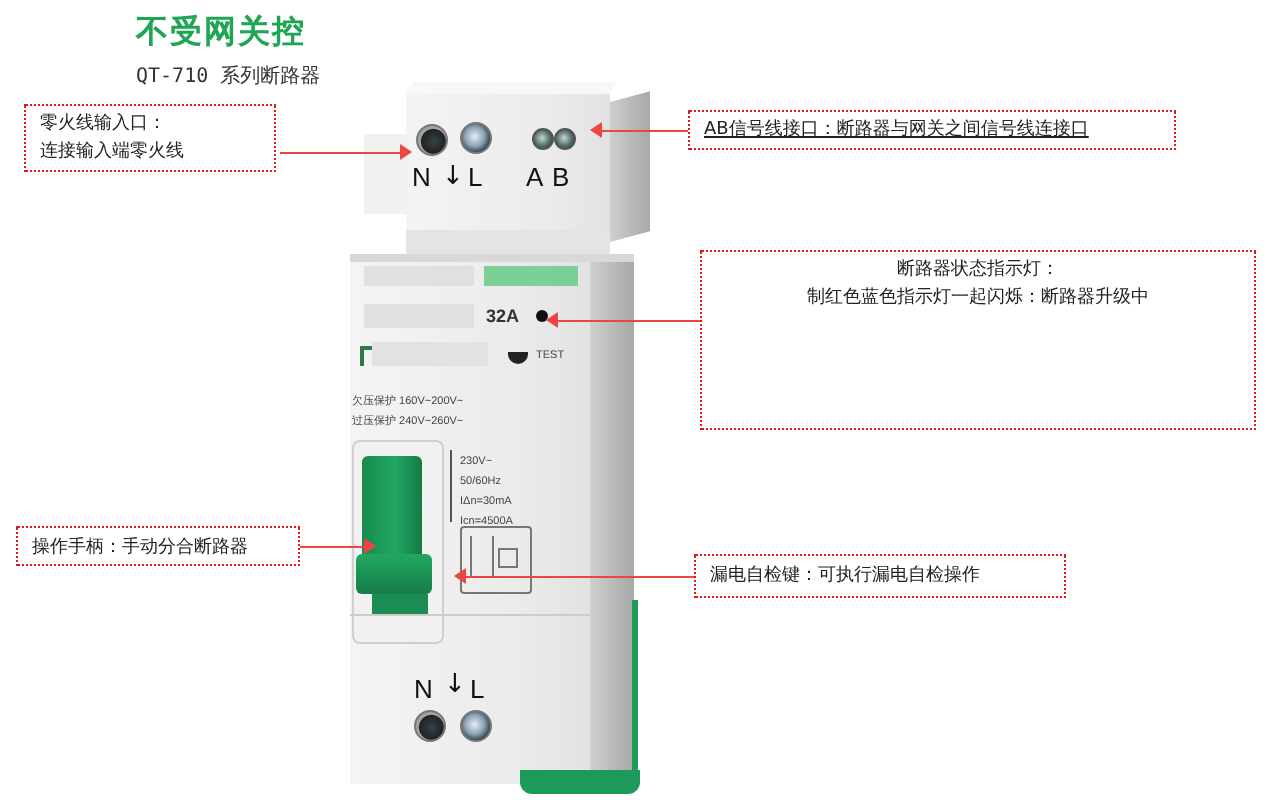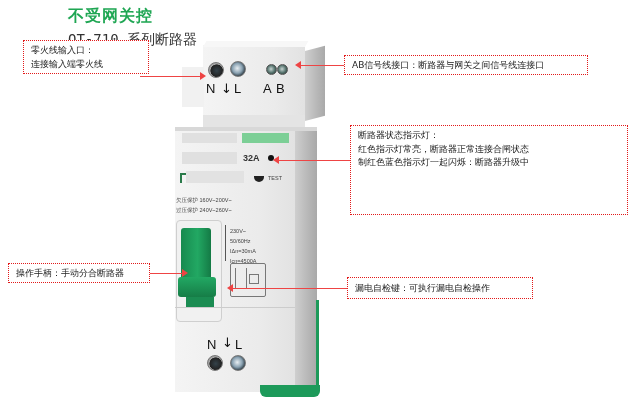--- a/index.html
+++ b/index.html
@@ -7,21 +7,21 @@
       width: 640px; height: 400px; overflow: hidden;
       background: #ffffff; position: relative;
       font-family: "DejaVu Sans", sans-serif;
     }
     .abs { position: absolute; }
     .title {
       left: 68px; top: 6px; font-size: 16px; font-weight: bold;
       color: #1fa653; letter-spacing: 1px; white-space: nowrap;
     }
     .subtitle {
-      left: 68px; top: 31px; font-size: 14px; color: #333;
+      left: 68px; top: 31px; font-size: 10px; color: #333;
       font-family: "DejaVu Sans Mono", monospace; white-space: nowrap;
     }
     .callout {
       border: 1px dotted #e21a1a;
       background: #fff;
       font-size: 9px; line-height: 14px; color: #222;
       padding: 2px 7px; box-sizing: border-box;
       white-space: nowrap;
     }
     .arrow-line { background: #e44; height: 1px; }
@@ -125,34 +125,33 @@
   <div class="abs term-label" style="left:37px; top:292px;">N</div>
   <div class="abs" style="left:52px; top:290px; font-size:13px; color:#111;">↓</div>
   <div class="abs term-label" style="left:65px; top:292px;">L</div>
   <div class="abs screw hole" style="left:37px; top:310px;"></div>
   <div class="abs screw" style="left:60px; top:310px;"></div>
 
   <div class="abs" style="left:90px; top:340px; width:60px; height:12px; background:#1d9a5a; border-radius:0 0 6px 6px;"></div>
   <div class="abs" style="left:146px; top:255px; width:3px; height:90px; background:#1d9a5a;"></div>
 </div>
 
-<div class="abs callout" style="left:12px; top:40px; width:126px; height:34px;margin-left:11px;">
+<div class="abs callout" style="left:12px; top:52px; width:126px; height:34px;">
   <div>零火线输入口：</div>
   <div>连接输入端零火线</div>
 </div>
 <div class="abs arrow-line" style="left:140px; top:76px; width:62px;"></div>
 <div class="abs arrow-head-right" style="left:200px; top:72px;"></div>
 
-<div class="abs callout" style="left:344px; top:55px; width:244px; height:20px; line-height:15px;">AB信号线接口：断路器与网关之间信号线连接口</div>
+<div class="abs callout" style="left:344px; top:55px; width:244px; height:20px; line-height:15px;text-decoration:underline;">AB信号线接口：断路器与网关之间信号线连接口</div>
 <div class="abs arrow-line" style="left:300px; top:65px; width:44px;"></div>
 <div class="abs arrow-head-left" style="left:295px; top:61px;"></div>
 
-<div class="abs callout" style="left:350px; top:125px; width:278px; height:90px; line-height:13.5px; padding-top:3px;">
+<div class="abs callout" style="left:350px; top:125px; width:278px; height:90px; line-height:13.5px; padding-top:3px;text-align:center;">
   <div>断路器状态指示灯：</div>
-  <div>红色指示灯常亮，断路器正常连接合闸状态</div>
   <div>制红色蓝色指示灯一起闪烁：断路器升级中</div>
 </div>
 <div class="abs arrow-line" style="left:278px; top:160px; width:72px;"></div>
 <div class="abs arrow-head-left" style="left:273px; top:156px;"></div>
 
 <div class="abs callout" style="left:8px; top:263px; width:142px; height:20px; line-height:15px;font-family:Liberation Serif, serif;">操作手柄：手动分合断路器</div>
 <div class="abs arrow-line" style="left:150px; top:273px; width:33px;"></div>
 <div class="abs arrow-head-right" style="left:182px; top:269px;"></div>
 
 <div class="abs callout" style="left:347px; top:277px; width:186px; height:22px; line-height:17px;">漏电自检键：可执行漏电自检操作</div>

